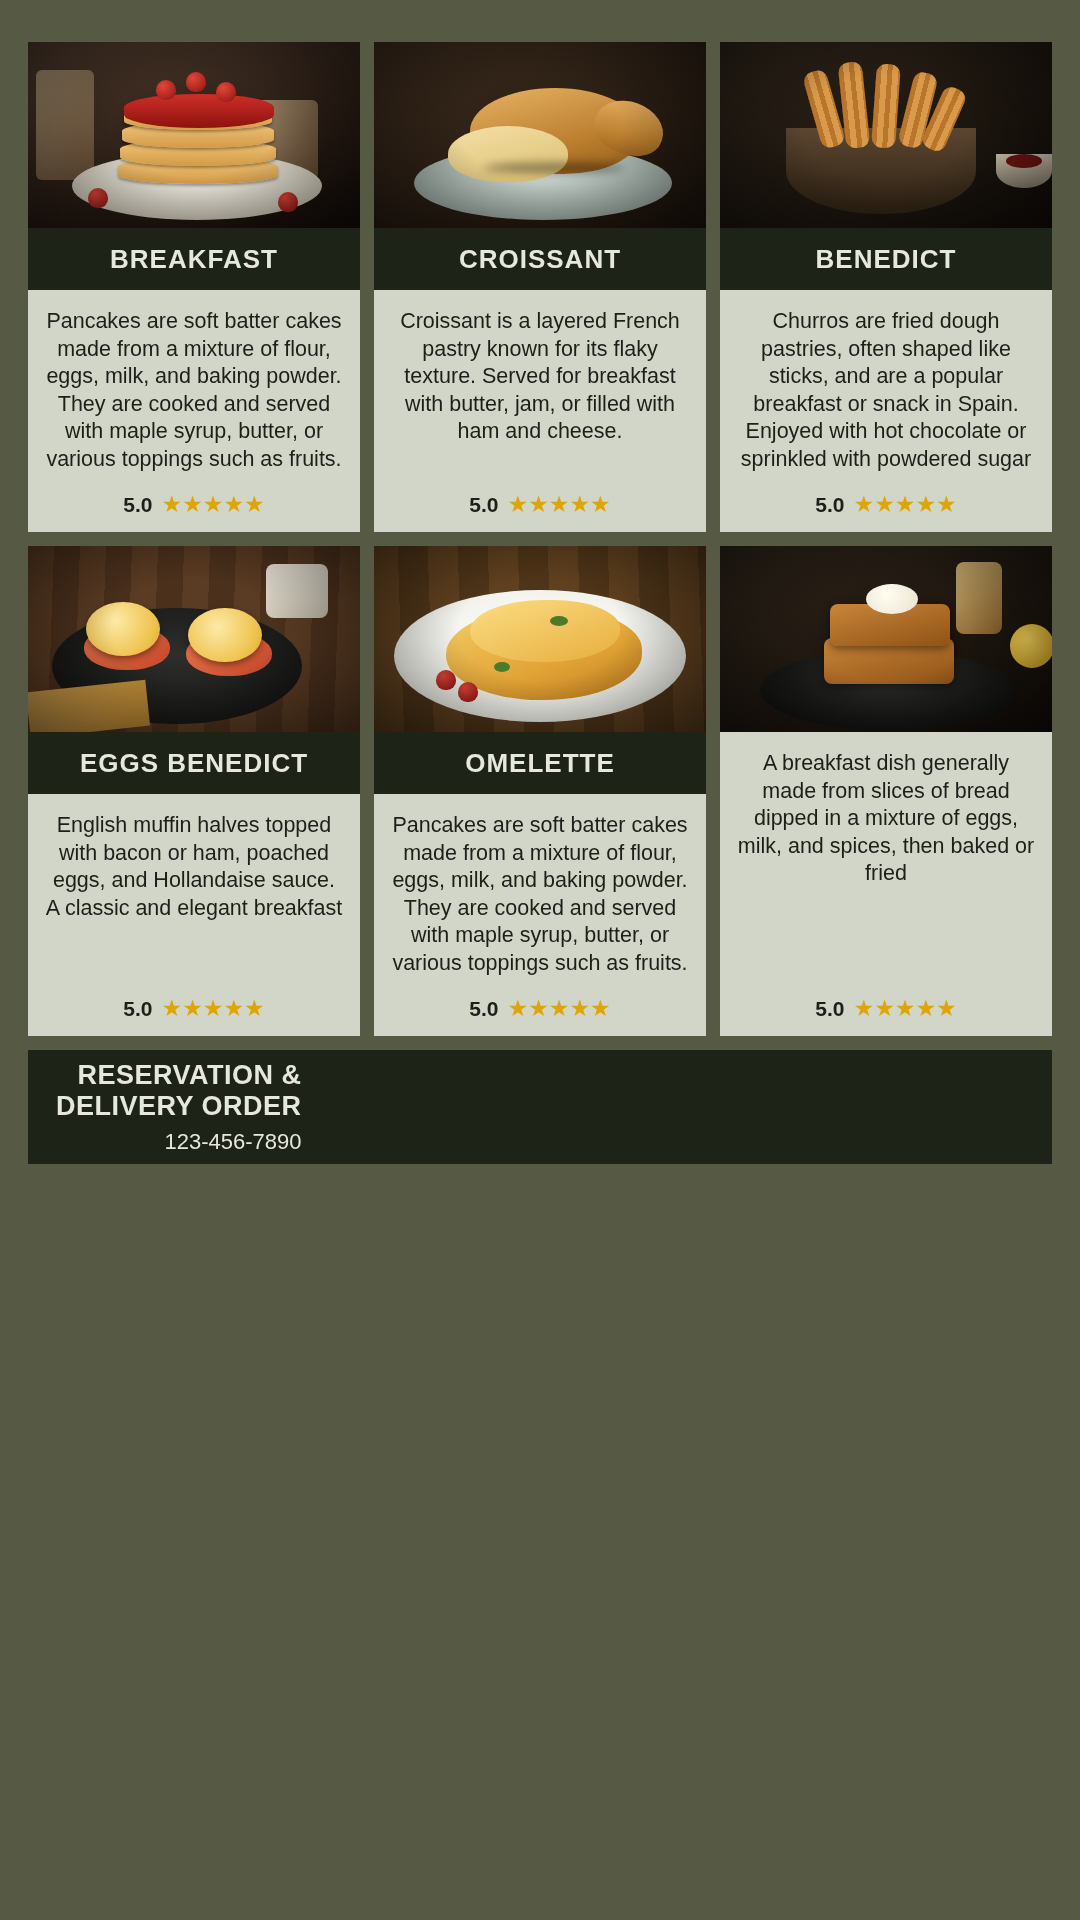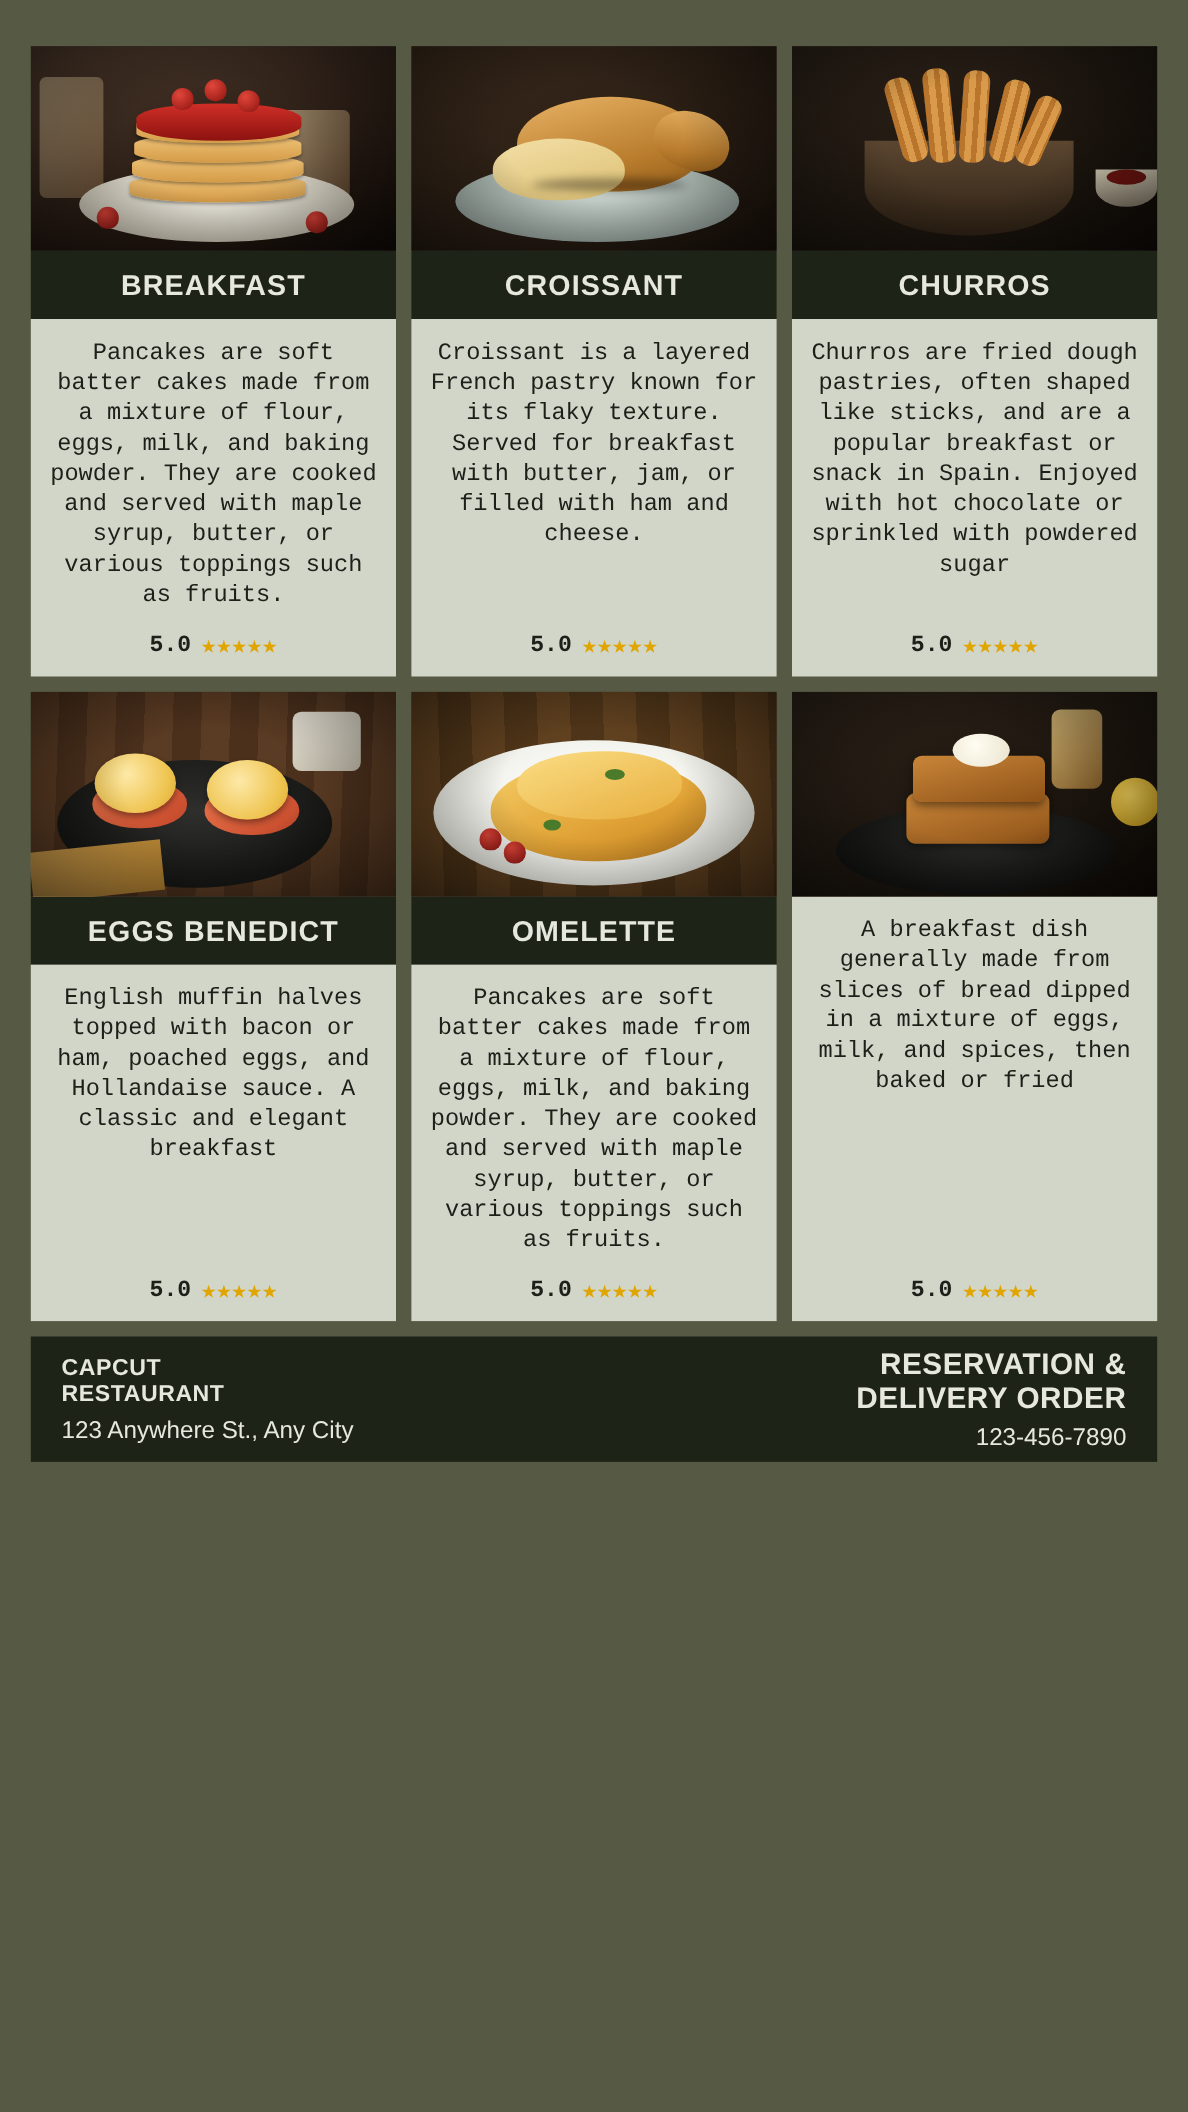--- a/index.html
+++ b/index.html
@@ -168,21 +168,20 @@
     padding: 16px 0 15px;
   }
   .card-body {
     background: #d2d6c9;
     flex: 1;
     display: flex;
     flex-direction: column;
     justify-content: space-between;
     padding: 18px 16px 14px;
     box-sizing: border-box;
-    font-family: Liberation Mono, monospace;
   }
   .card-desc {
     color: #1d1f19;
     font-size: 21.5px;
     line-height: 1.28;
     text-align: center;
   }
   .card-rating {
     display: flex;
     align-items: center;
@@ -379,21 +378,21 @@
         <div class="bowl" style="left:66px; top:86px; width:190px; height:86px;"></div>
         <div class="churro" style="left:92px; top:28px; height:78px; transform:rotate(-16deg);"></div>
         <div class="churro" style="left:122px; top:20px; height:86px; transform:rotate(-6deg);"></div>
         <div class="churro" style="left:154px; top:22px; height:84px; transform:rotate(4deg);"></div>
         <div class="churro" style="left:186px; top:30px; height:76px; transform:rotate(14deg);"></div>
         <div class="churro" style="left:212px; top:44px; height:66px; transform:rotate(24deg);"></div>
         <div class="bowl" style="left:276px; top:112px; width:56px; height:34px; background:linear-gradient(180deg,#cfc7b2,#8d8472);"></div>
         <div style="position:absolute; left:286px; top:112px; width:36px; height:14px; border-radius:50%; background:#6d1410;"></div>
         <div class="vignette"></div>
       </div>
-      <div class="card-name">CHURROS</div>
+      <div class="card-name">BENEDICT</div>
       <div class="card-body">
         <div class="card-desc">Churros are fried dough pastries, often shaped like sticks, and are a popular breakfast or snack in Spain. Enjoyed with hot chocolate or sprinkled with powdered sugar</div>
         <div class="card-rating">
           <span class="rating-value">5.0</span>
           <span class="stars">★★★★★</span>
         </div>
       </div>
     </div>
 
   </div>
@@ -460,25 +459,20 @@
         <div class="card-rating">
           <span class="rating-value">5.0</span>
           <span class="stars">★★★★★</span>
         </div>
       </div>
     </div>
 
   </div>
 
   <div class="footer">
-    <div class="footer-left">
-      <div class="brand">CAPCUT
-RESTAURANT</div>
-      <div class="addr">123 Anywhere St., Any City</div>
-    </div>
     <div class="footer-right">
       <div class="res">RESERVATION &amp;
 DELIVERY ORDER</div>
       <div class="phone">123-456-7890</div>
     </div>
   </div>
 
 </div>
 
 </body></html>

